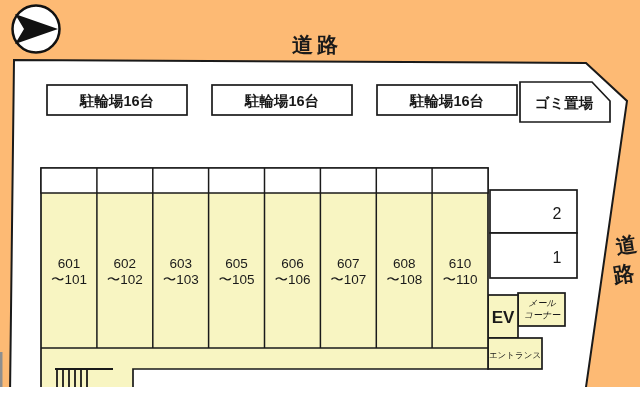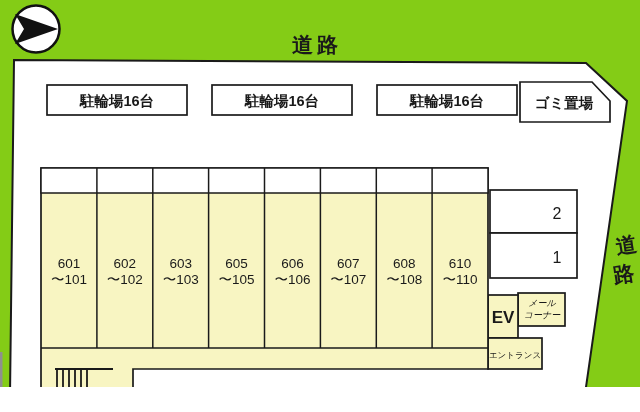--- a/index.html
+++ b/index.html
@@ -1,16 +1,16 @@
 <!DOCTYPE html>
 <html><head>
 <meta charset="utf-8">
 <style>
   html,body{margin:0;padding:0;background:#ffffff;}
-  .stage{position:relative;width:640px;height:387px;background:#84cc16;overflow:hidden;
+  .stage{position:relative;width:640px;height:387px;background:#fdba74;overflow:hidden;
          font-family:"Liberation Sans", sans-serif;}
   svg text{font-family:"Liberation Sans", sans-serif;fill:#1a1a1a;}
   .lbl-bold{font-weight:bold;}
   .mail-txt{font-style:italic;}
 </style>
 </head>
 <body>
 
 <div class="stage">
 <svg width="640" height="412" viewBox="0 0 640 412">

